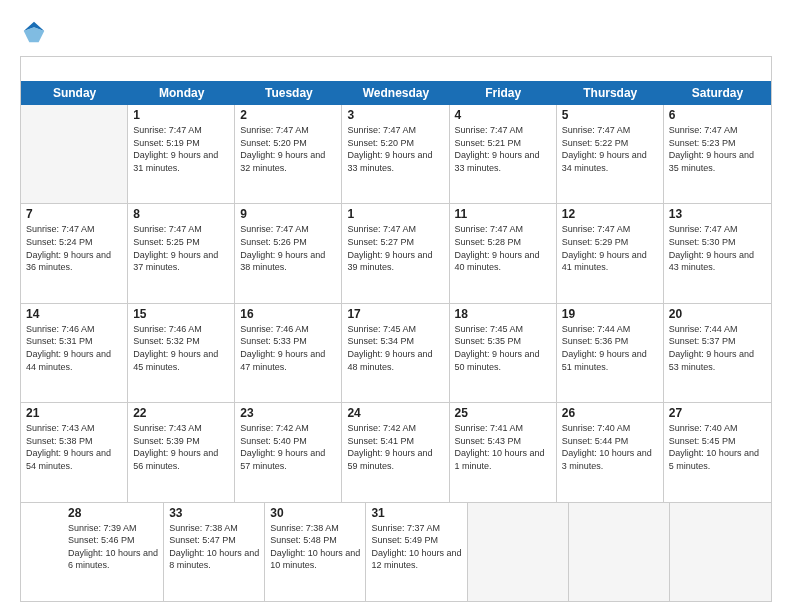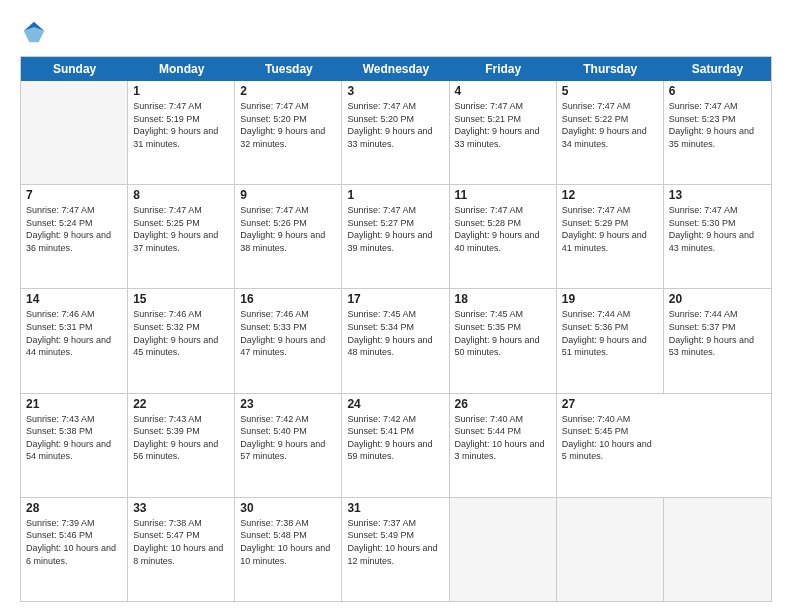--- a/index.html
+++ b/index.html
@@ -63,20 +63,21 @@
     .calendar {
       flex: 1;
       display: flex;
       flex-direction: column;
       border: 1px solid #ccc;
     }
     .cal-header {
       display: grid;
       grid-template-columns: repeat(7, 1fr);
       background: #1a6eb5;
+      margin-top: 24px;
     }
     .cal-header-cell {
       color: #fff;
       font-size: 12px;
       font-weight: bold;
       text-align: center;
       padding: 5px 2px;
     }
     .cal-body {
       flex: 1;
@@ -84,20 +85,21 @@
       flex-direction: column;
     }
     .cal-row {
       display: grid;
       grid-template-columns: repeat(7, 1fr);
       flex: 1;
       border-bottom: 1px solid #ccc;
     }
     .cal-row:last-child {
       border-bottom: none;
+      margin-left: 42px;
     }
     .cal-cell {
       border-right: 1px solid #ccc;
       padding: 3px 5px;
       font-size: 9.5px;
       color: #333;
       vertical-align: top;
       min-height: 80px;
       background: #fff;
     }
@@ -249,20 +251,24 @@
           </div>
           <div class="cal-cell">
             <div class="day-num">23</div>
             <div class="day-info">Sunrise: 7:42 AM<br>Sunset: 5:40 PM<br>Daylight: 9 hours and 57 minutes.</div>
           </div>
           <div class="cal-cell">
             <div class="day-num">24</div>
             <div class="day-info">Sunrise: 7:42 AM<br>Sunset: 5:41 PM<br>Daylight: 9 hours and 59 minutes.</div>
           </div>
           <div class="cal-cell">
+            <div class="day-num">25</div>
+            <div class="day-info">Sunrise: 7:41 AM<br>Sunset: 5:43 PM<br>Daylight: 10 hours and 1 minute.</div>
+          </div>
+          <div class="cal-cell">
             <div class="day-num">26</div>
             <div class="day-info">Sunrise: 7:40 AM<br>Sunset: 5:44 PM<br>Daylight: 10 hours and 3 minutes.</div>
           </div>
           <div class="cal-cell">
             <div class="day-num">27</div>
             <div class="day-info">Sunrise: 7:40 AM<br>Sunset: 5:45 PM<br>Daylight: 10 hours and 5 minutes.</div>
           </div>
         </div>
         <div class="cal-row">
           <div class="cal-cell">

